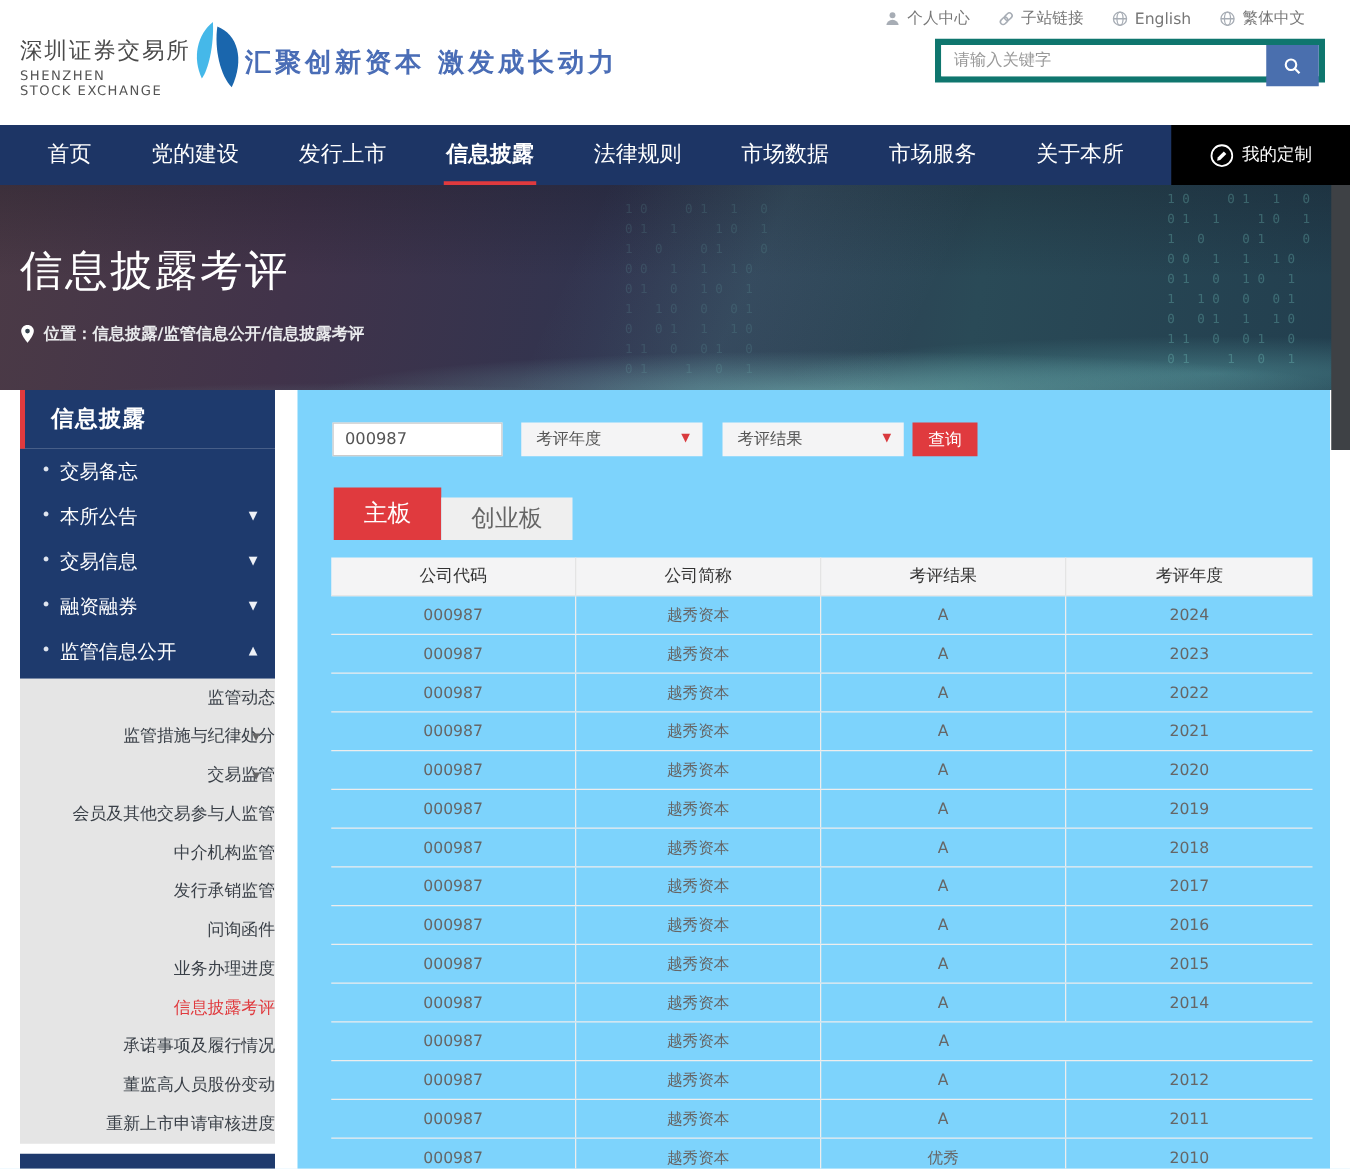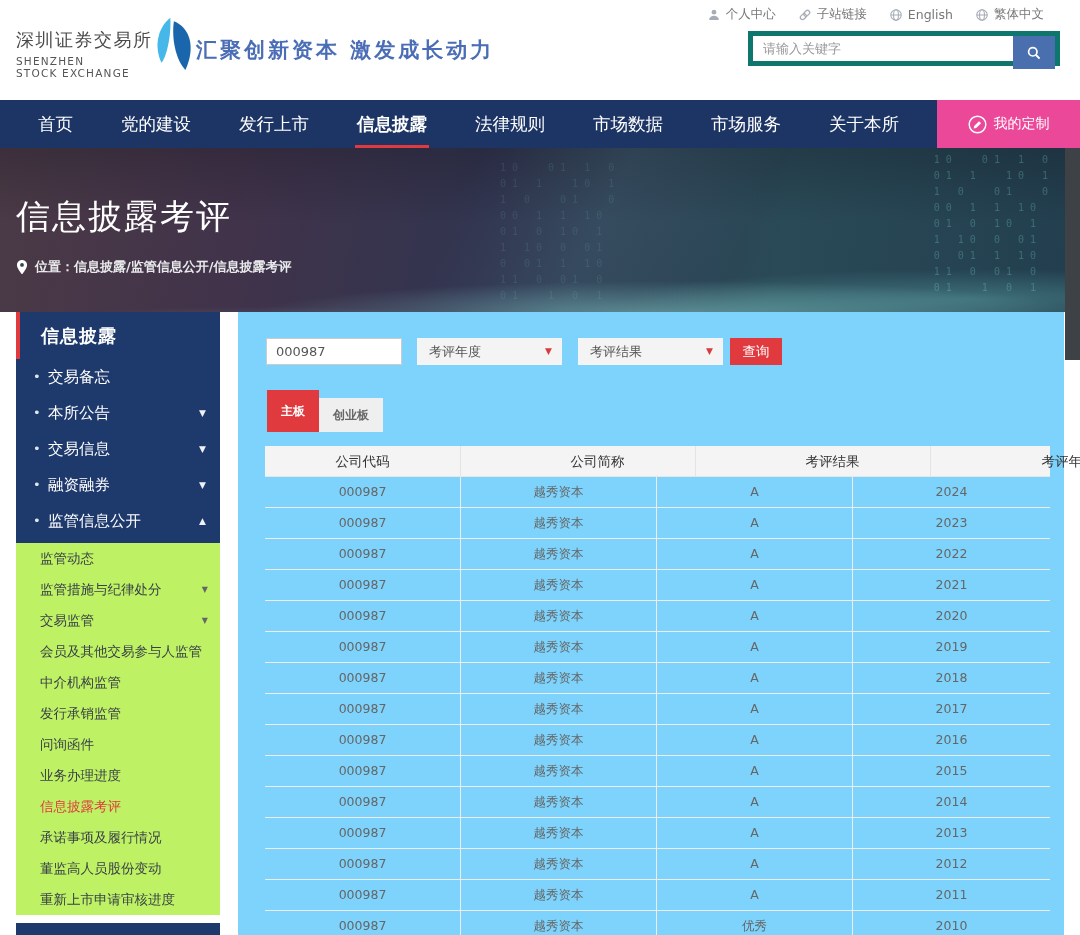--- a/index.html
+++ b/index.html
@@ -25,21 +25,21 @@
   .searchbox input { flex:1; border:0; outline:none; padding:0 10px; font-size:13px; color:#333; font-family:inherit; }
   .searchbox input::placeholder { color:#999; }
   .search-btn { width:42px; height:33px; background:#4a6fae; border:0; display:flex; align-items:center; justify-content:center; cursor:pointer; }
 
   
   .mainnav { position:absolute; top:100px; left:0; width:1080px; height:48px; background:#1d3565; }
   .nav-list { list-style:none; display:flex; height:48px; padding-left:14px; }
   .nav-item { position:relative; padding:0 24px; line-height:48px; font-size:17.5px; color:#fff; cursor:pointer; white-space:nowrap; }
   .nav-item.active { font-weight:bold; }
   .nav-item.active::after { content:""; position:absolute; left:22px; right:22px; bottom:0; height:3px; background:#e03a3e; }
-  .nav-custom { position:absolute; right:0; top:0; width:143px; height:48px; background:#ec4899; display:flex; align-items:center; justify-content:center; gap:7px; color:#fff; font-size:14px; cursor:pointer; }
+  .nav-custom { position:absolute; right:0; top:0; width:143px; height:48px; background:#000000; display:flex; align-items:center; justify-content:center; gap:7px; color:#fff; font-size:14px; cursor:pointer; }
 
   
   .hero { position:absolute; top:148px; left:0; width:1080px; height:164px; overflow:hidden;
     background:
       radial-gradient(55% 30% at 62% 102%, rgba(150,232,226,0.45), transparent 70%),
       radial-gradient(40% 22% at 25% 112%, rgba(150,225,222,0.28), transparent 70%),
       radial-gradient(45% 26% at 90% 92%, rgba(120,215,215,0.30), transparent 70%),
       linear-gradient(100deg, #4b3a46 0%, #41334a 22%, #31344f 45%, #2a4a57 72%, #223e4e 100%);
   }
   .hero::before { content:""; position:absolute; inset:0;
@@ -52,45 +52,45 @@
   .hero-crumb { position:absolute; left:16px; top:110px; display:flex; align-items:center; gap:7px; font-size:13px; color:#e9eaec;font-weight:bold; }
 
   
   .sidebar { position:absolute; left:16px; top:312px; width:204px; }
   .side-header { position:relative; height:47px; background:#1e3a6d; color:#fff; font-size:18px; font-weight:bold; line-height:47px; padding-left:25px; letter-spacing:1px; }
   .side-header::before { content:""; position:absolute; left:0; top:0; width:4px; height:47px; background:#e03a3e; }
   .side-list { list-style:none; background:#1e3a6d; padding-bottom:4px; }
   .side-item { position:relative; height:36px; line-height:36px; color:#fff; font-size:15.5px; padding-left:32px; cursor:pointer; }
   .side-item::before { content:"•"; position:absolute; left:17px; font-size:13px; color:#dfe5ef; }
   .side-item .caret { position:absolute; right:14px; font-size:9px; color:#eef1f7; }
-  .sub-list { list-style:none; background:#bef264; }
+  .sub-list { list-style:none; background:#e5e5e5;text-align:right; }
   .sub-item { position:relative; height:31px; line-height:31px; font-size:13.5px; color:#3a4048; padding-left:24px; cursor:pointer; white-space:nowrap; }
   .sub-item .caret { position:absolute; right:12px; font-size:8px; color:#666; }
   .sub-item.active { color:#e03a3e; }
   .side-footer { margin-top:8px; height:14px; background:#1e3a6d; }
 
   
   .main { position:absolute; left:238px; top:312px; width:826px; height:749px; background:#7dd3fc; }
   .filter-row { position:absolute; top:26px; left:0; width:100%; height:27px; }
   .code-input { position:absolute; left:28px; top:0; width:136px; height:27px; border:1px solid #ccc; font-size:13px; color:#555; padding-left:9px; font-family:inherit; outline:none; }
   .dropdown { position:absolute; top:0; width:145px; height:27px; background:#f4f4f5; font-size:13px; color:#555; line-height:27px; padding-left:12px; cursor:pointer; }
   .dropdown.dd-year { left:179px; }
   .dropdown.dd-result { left:340px; }
   .dropdown .dd-caret { position:absolute; right:10px; top:0; font-size:9px; color:#d93a3e; }
   .query-btn { position:absolute; left:492px; top:0; width:52px; height:27px; background:#e03a3e; color:#fff; font-size:13.5px; border:0; cursor:pointer; font-family:inherit; }
 
   .tabs { position:absolute; top:78px; left:29px; display:flex; align-items:flex-end; }
-  .tab { height:34px; line-height:34px; padding:0 14px; background:#efefef; color:#666; font-size:12px; cursor:pointer;font-weight:bold; }
+  .tab { height:34px; line-height:34px; padding:0 24px; background:#efefef; color:#666; font-size:19px; cursor:pointer; }
   .tab.active { height:42px; line-height:42px; background:#e03a3e; color:#fff; }
 
   .table { position:absolute; top:134px; left:27px; width:785px; }
   .t-row { display:grid; grid-template-columns:196px 196px 196px 197px; height:31px; border-bottom:1px solid #ededed; }
   .t-row > div { line-height:30px; text-align:center; font-size:12.5px; color:#666; border-right:1px solid #ededed; overflow:hidden; }
   .t-row > div:last-child { border-right:0; }
-  .t-head { background:#f4f4f5; border-bottom:1px solid #e6e6e6;gap:39px; }
+  .t-head { background:#f4f4f5; border-bottom:1px solid #e6e6e6; }
   .t-head > div { font-size:13.5px; color:#333; border-right:1px solid #e4e4e4; }
 
   
   .scrollbar { position:absolute; right:0; top:148px; width:15px; height:787px; }
   .scroll-thumb { position:absolute; top:0; left:0; width:15px; height:212px; background:#3e4145; }
 </style>
 </head>
 <body>
 
 <div class="page">
@@ -430,21 +430,20 @@
             <div>000987</div>
             <div>越秀资本</div>
             <div>A</div>
             <div>2014</div>
           </div>
 
           <div class="t-row">
             <div>000987</div>
             <div>越秀资本</div>
             <div>A</div>
-            <div>2013</div>
           </div>
 
           <div class="t-row">
             <div>000987</div>
             <div>越秀资本</div>
             <div>A</div>
             <div>2012</div>
           </div>
 
           <div class="t-row">

